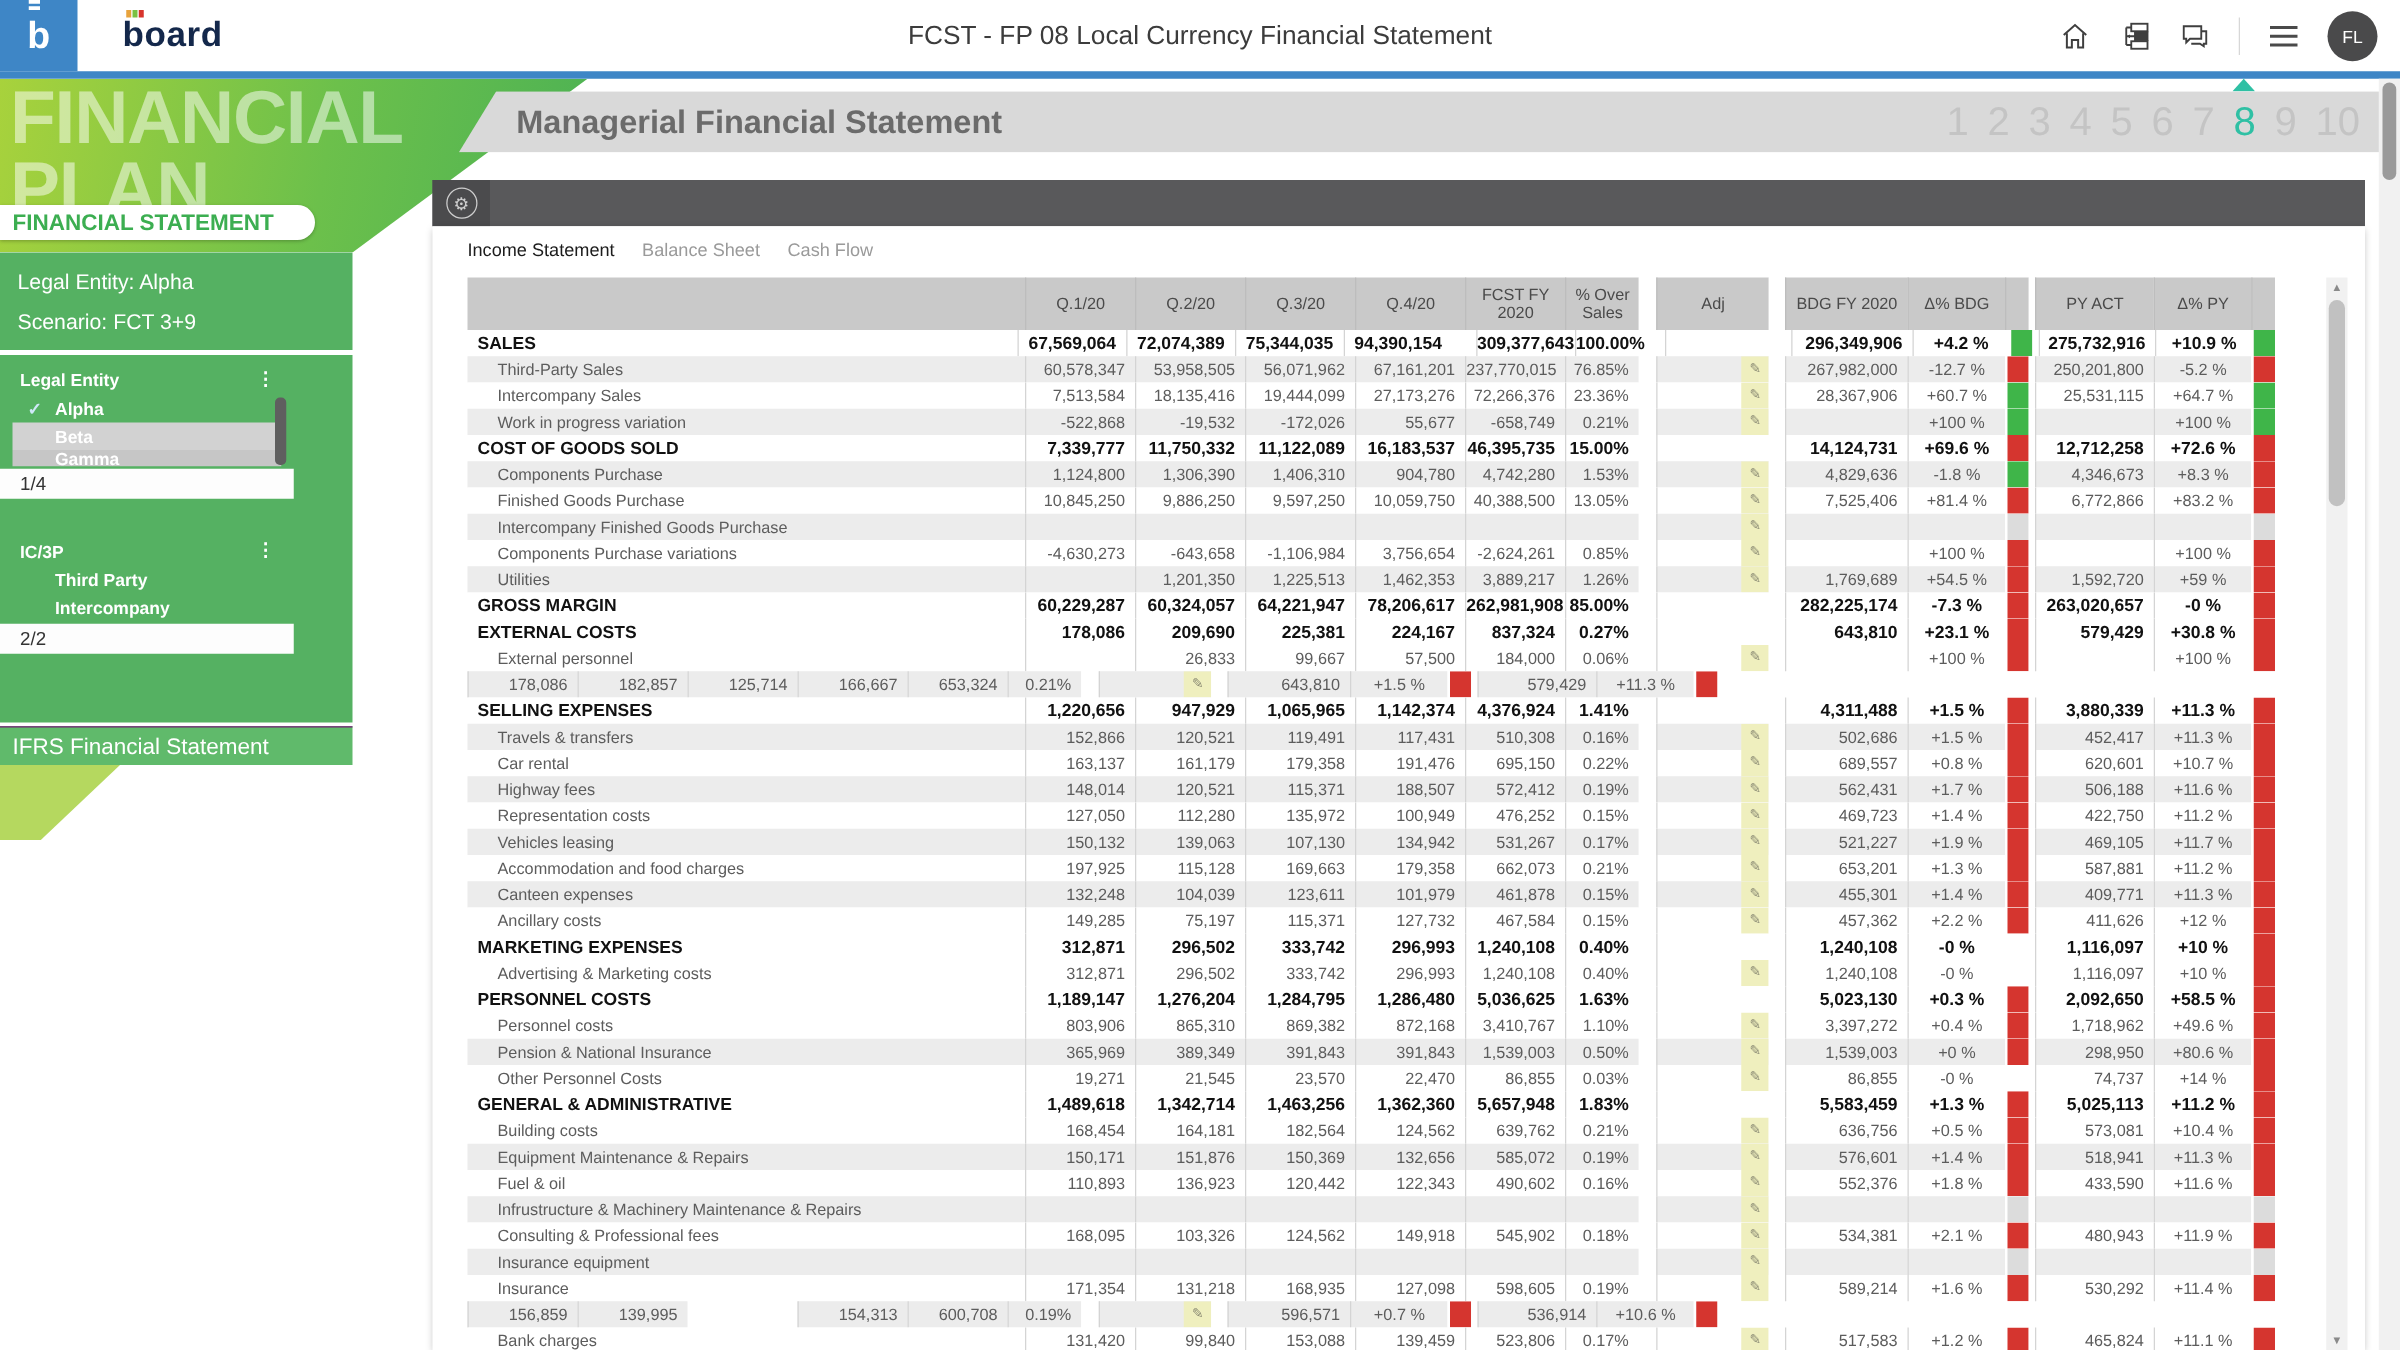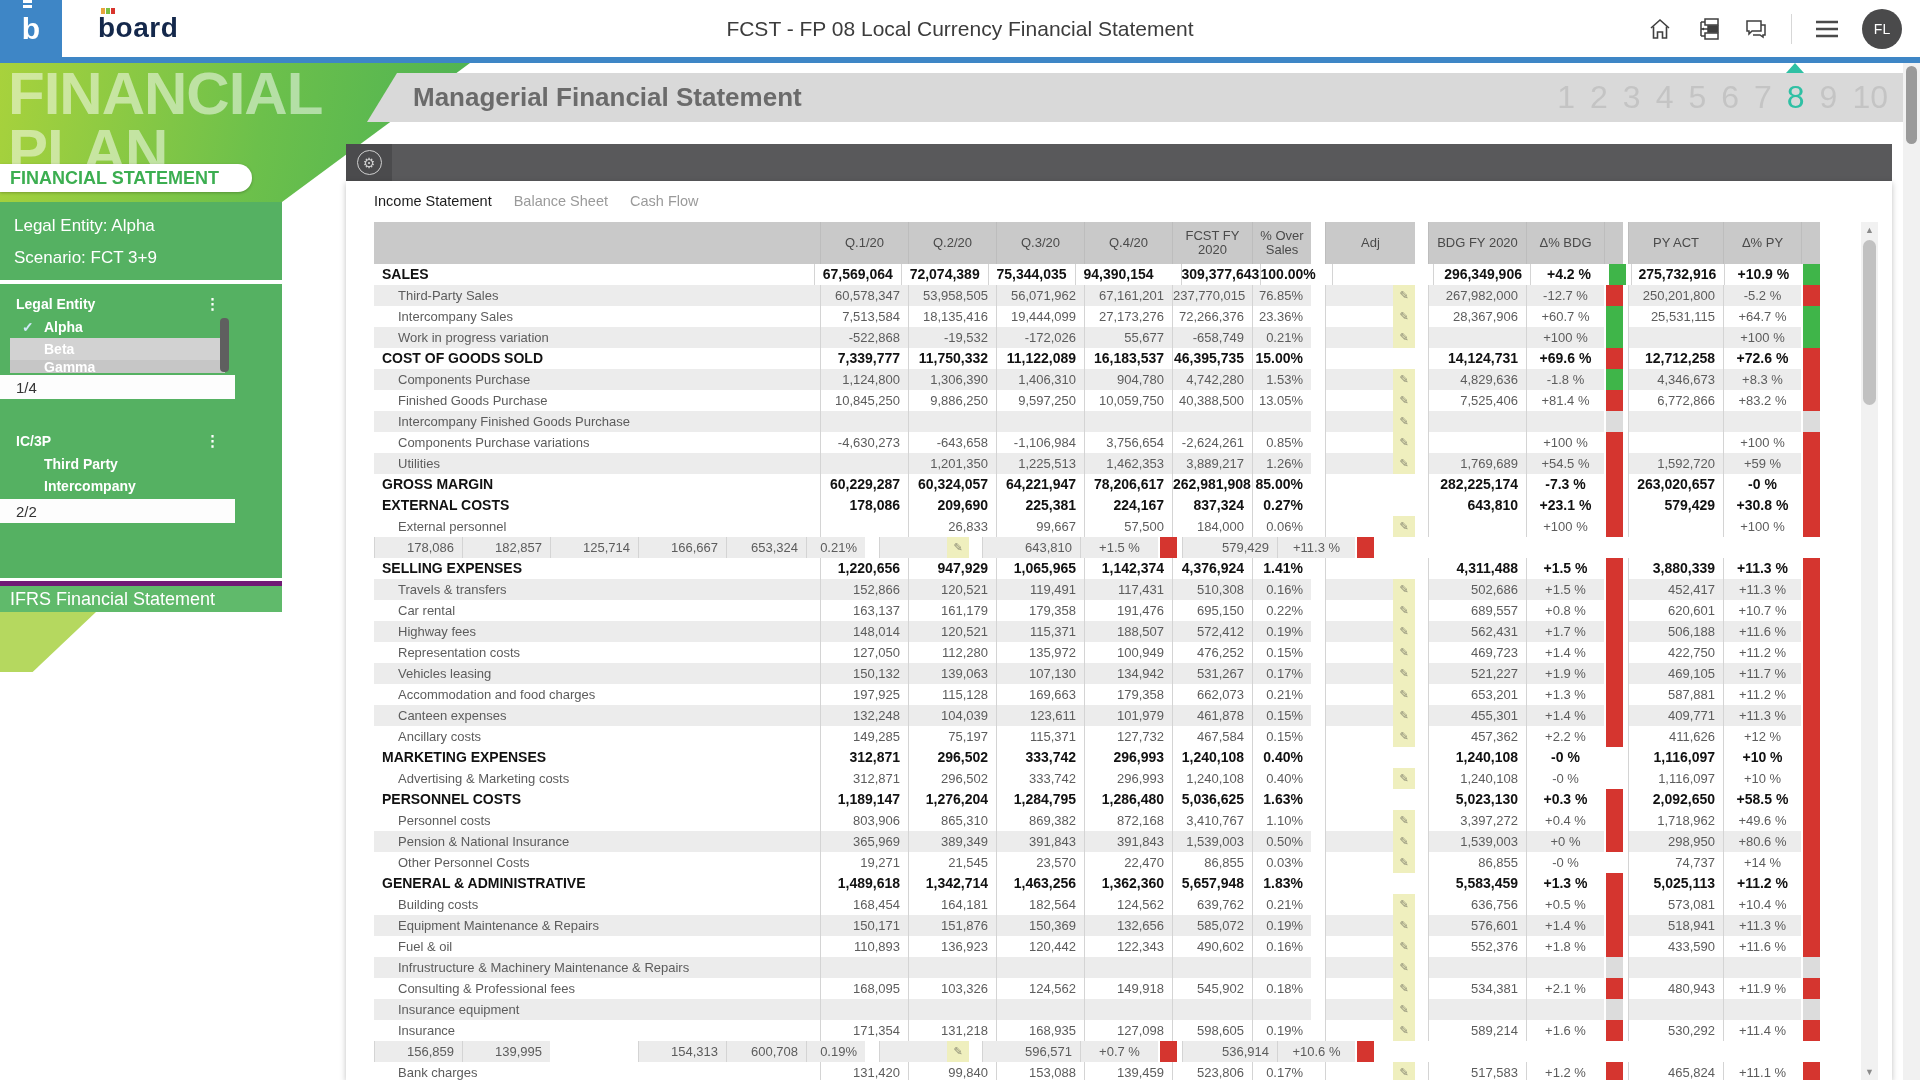--- a/index.html
+++ b/index.html
@@ -48,21 +48,21 @@
   .sel-item { height:22px; display:flex; align-items:center; color:#fff; font-size:14px; font-weight:bold;
     padding-left:44px; position:relative; cursor:pointer; }
   .sel-item .check { position:absolute; left:22px; color:#cfe9f8; font-size:14px; }
   .sel-item.hl { background:#d2d2d2; margin-left:10px; padding-left:34px; width:215px; }
   .sel-item.partial { height:13px; overflow:hidden; background:#c6c6c6; }
   .sel-thumb { position:absolute; right:6px; top:2px; width:9px; height:54px; background:#5f5f5f; border-radius:4px; }
   .sel-count { width:235px; height:24px; background:#fdfdfd; color:#333; font-size:15px;
     display:flex; align-items:center; padding-left:16px; margin-top:2px; }
   .ifrs { position:absolute; left:0; top:581px; width:282px; height:31px; background:#60ba6b; color:#fff;
     font-size:18px; display:flex; align-items:center; padding-left:10px; cursor:pointer;
-    border-top:5px solid #701a75; }
+    border-top:1px solid #701a75; }
   .wedge { position:absolute; left:0; top:612px; width:96px; height:60px; background:#b5d85f;
     clip-path:polygon(0 0,100% 0,34% 100%,0 100%); }
 
   
   .band { position:absolute; left:367px; top:73px; width:1553px; height:49px; background:#d9d9d9;
     clip-path:polygon(30px 0,100% 0,100% 100%,0 100%); display:flex; align-items:center; }
   .band-title { font-size:26px; font-weight:bold; color:#6b6b6b; padding-left:46px; flex:0 0 auto; }
   .pages { margin-left:auto; padding-right:32px; display:flex; gap:15px; }
   .page-num { font-size:32px; color:#c4c4c4; cursor:pointer; }
   .page-num.active { color:#2fc0a4; }

